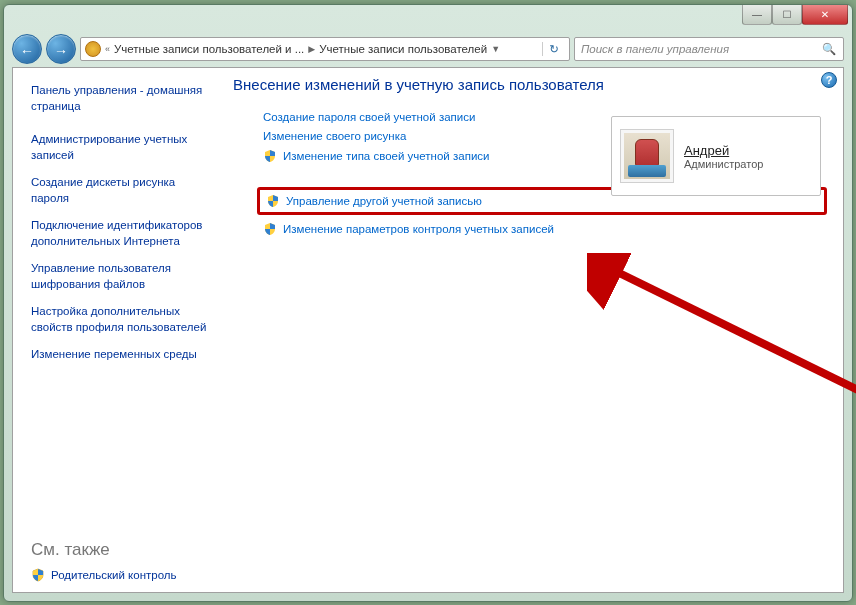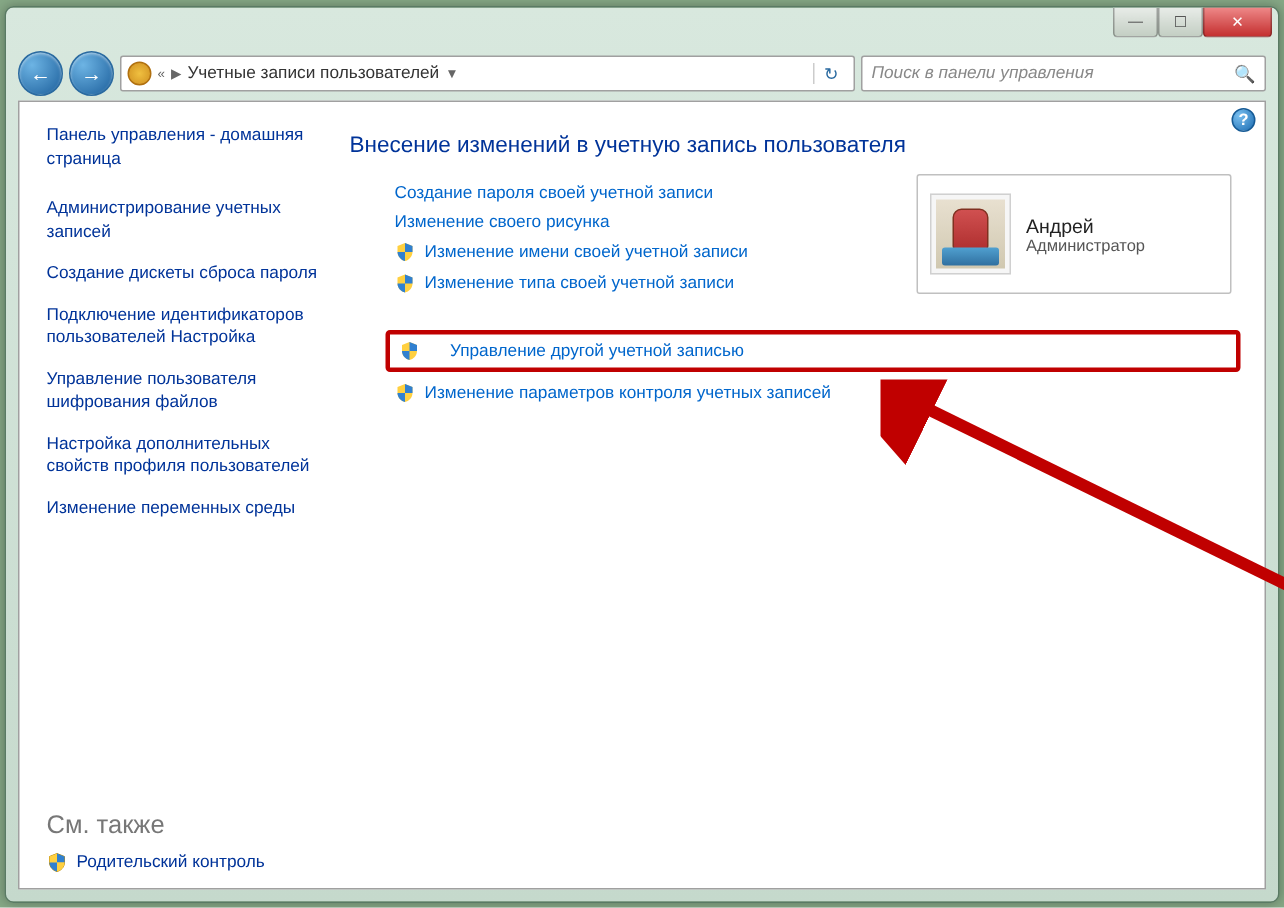--- a/index.html
+++ b/index.html
@@ -156,21 +156,21 @@
     color: #003399;
   }
   .shield {
     width: 14px; height: 14px;
     display: inline-block;
     position: relative;
   }
   .shield svg { width: 14px; height: 14px; }
   .main {
     flex: 1;
-    padding: 20px 22px 10px 10px;
+    padding: 8px 22px 10px 10px;
     position: relative;
   }
   .main h1 {
     font-size: 15px;
     font-weight: normal;
     color: #003399;
     margin-bottom: 18px;
   }
   .action-list {
     margin-left: 30px;
@@ -189,21 +189,21 @@
     cursor: pointer;
   }
   .block-gap { height: 14px; }
   .highlighted {
     border: 3px solid #c00000;
     border-radius: 3px;
     padding: 4px 6px;
     margin: -4px -6px;
     display: inline-flex;
     align-items: center;
-    gap: 20px;
+    gap: 6px;
     min-width: 300px;
   }
   
   .user-card {
     position: absolute;
     right: 22px;
     top: 48px;
     width: 210px;
     height: 80px;
     border: 1px solid #c0c0c0;
@@ -238,21 +238,21 @@
   }
   .avatar-img::after {
     content: "";
     position: absolute;
     left: 4px; bottom: 2px;
     width: 38px; height: 12px;
     background: linear-gradient(#50a0d0, #3070a0);
     border-radius: 2px;
   }
   .user-info { font-size: 12px; }
-  .user-name { color: #222; font-size: 13px; }
+  .user-name { color: #222; font-size: 13px; text-decoration: underline; }
   .user-role { color: #555; font-size: 11px; }
   
   .arrow-svg {
     position: absolute;
     left: 364px; top: 185px;
     width: 440px; height: 230px;
     pointer-events: none;
   }
 </style>
 </head>
@@ -267,39 +267,40 @@
       <div class="winbtn close">✕</div>
     </div>
   </div>
 
   <div class="navbar">
     <div class="navbtn">←</div>
     <div class="navbtn">→</div>
     <div class="breadcrumb">
       <span class="bc-icon"></span>
       <span class="sep">«</span>
+      <span>Учетные записи пользователей и ...</span>
       <span class="sep">▶</span>
       <span>Учетные записи пользователей</span>
       <span class="dropdown-arrow">▼</span>
       <span class="refresh">↻</span>
     </div>
     <div class="searchbox">
       <span>Поиск в панели управления</span>
       <span class="mag">🔍</span>
     </div>
   </div>
 
   <div class="content">
     <div class="help-icon">?</div>
 
     <div class="sidebar">
       <div class="sidebar-home">Панель управления - домашняя страница</div>
       <div class="sidebar-link">Администрирование учетных записей</div>
-      <div class="sidebar-link">Создание дискеты сброса пароля</div>
-      <div class="sidebar-link">Подключение идентификаторов пользователей Настройка</div>
+      <div class="sidebar-link">Создание дискеты рисунка пароля</div>
+      <div class="sidebar-link">Подключение идентификаторов дополнительных Интернета</div>
       <div class="sidebar-link">Управление пользователя шифрования файлов</div>
       <div class="sidebar-link">Настройка дополнительных свойств профиля пользователей</div>
       <div class="sidebar-link">Изменение переменных среды</div>
       <div class="sidebar-footer">
         <div class="seealso">См. также</div>
         <div class="parental">
           <span class="shield">
             <svg viewBox="0 0 14 14">
                 <path d="M7 1 L12 3 V7 C12 10 9.5 12.5 7 13 C4.5 12.5 2 10 2 7 V3 Z" fill="#ffd040" stroke="#b08000" stroke-width=".6"></path>
                 <path d="M7 1 L12 3 V7 L7 7 Z" fill="#3080d0"></path>
@@ -324,30 +325,20 @@
           <span class="action-link">Изменение своего рисунка</span>
         </div>
         <div class="action-row">
           <span class="shield">
             <svg viewBox="0 0 14 14">
                 <path d="M7 1 L12 3 V7 C12 10 9.5 12.5 7 13 C4.5 12.5 2 10 2 7 V3 Z" fill="#ffd040"></path>
                 <path d="M7 1 L12 3 V7 L7 7 Z" fill="#3080d0"></path>
                 <path d="M7 7 L7 13 C4.5 12.5 2 10 2 7 Z" fill="#3080d0"></path>
               </svg>
           </span>
-          <span class="action-link">Изменение имени своей учетной записи</span>
-        </div>
-        <div class="action-row">
-          <span class="shield">
-            <svg viewBox="0 0 14 14">
-                <path d="M7 1 L12 3 V7 C12 10 9.5 12.5 7 13 C4.5 12.5 2 10 2 7 V3 Z" fill="#ffd040"></path>
-                <path d="M7 1 L12 3 V7 L7 7 Z" fill="#3080d0"></path>
-                <path d="M7 7 L7 13 C4.5 12.5 2 10 2 7 Z" fill="#3080d0"></path>
-              </svg>
-          </span>
           <span class="action-link">Изменение типа своей учетной записи</span>
         </div>
 
         <div class="block-gap"></div>
 
         <div class="highlighted">
           <span class="shield">
             <svg viewBox="0 0 14 14">
                 <path d="M7 1 L12 3 V7 C12 10 9.5 12.5 7 13 C4.5 12.5 2 10 2 7 V3 Z" fill="#ffd040"></path>
                 <path d="M7 1 L12 3 V7 L7 7 Z" fill="#3080d0"></path>

